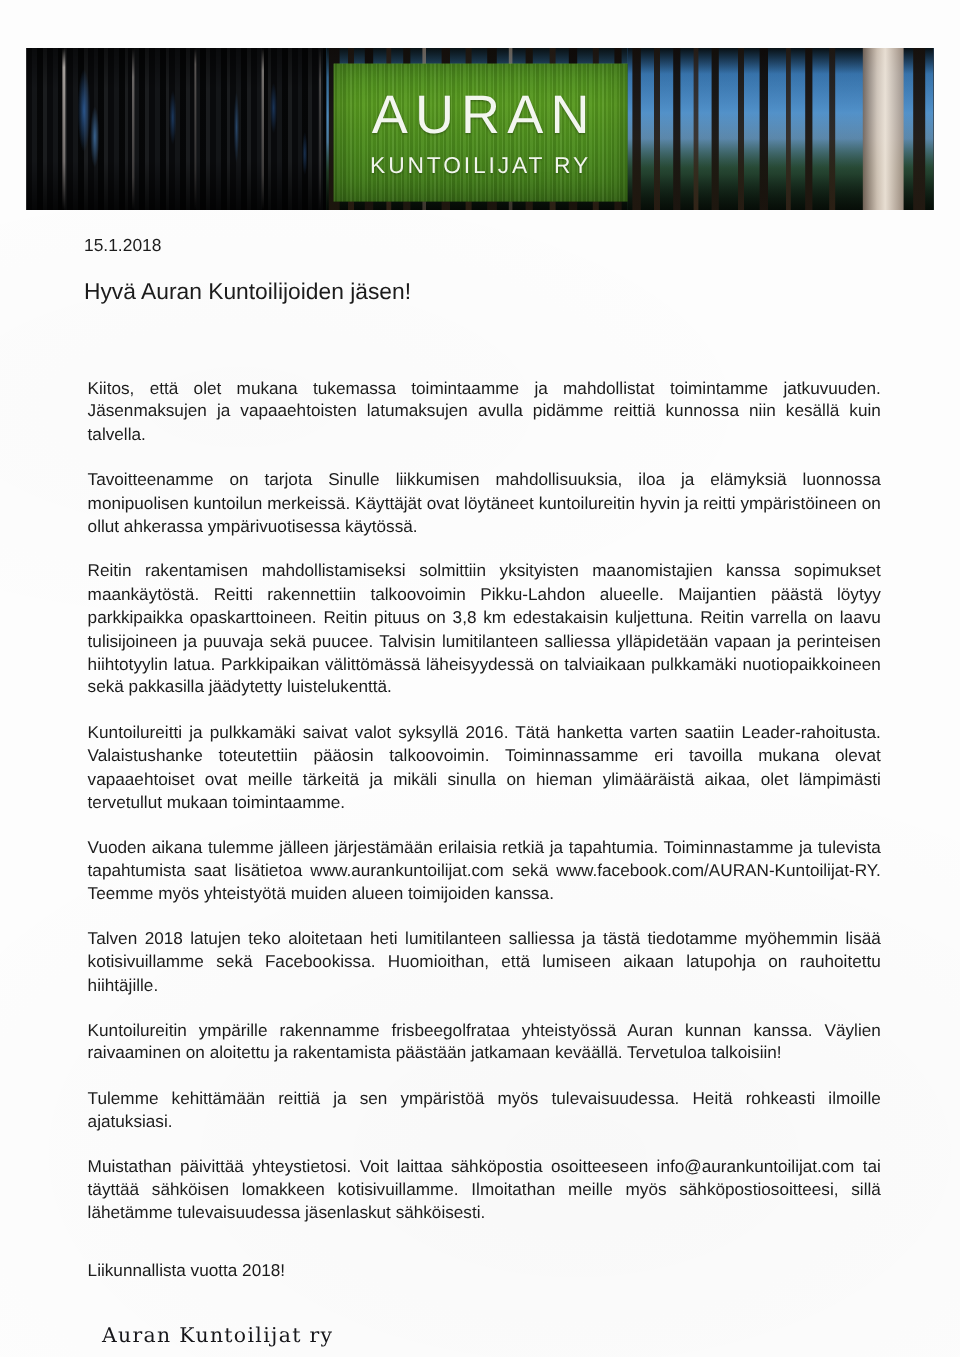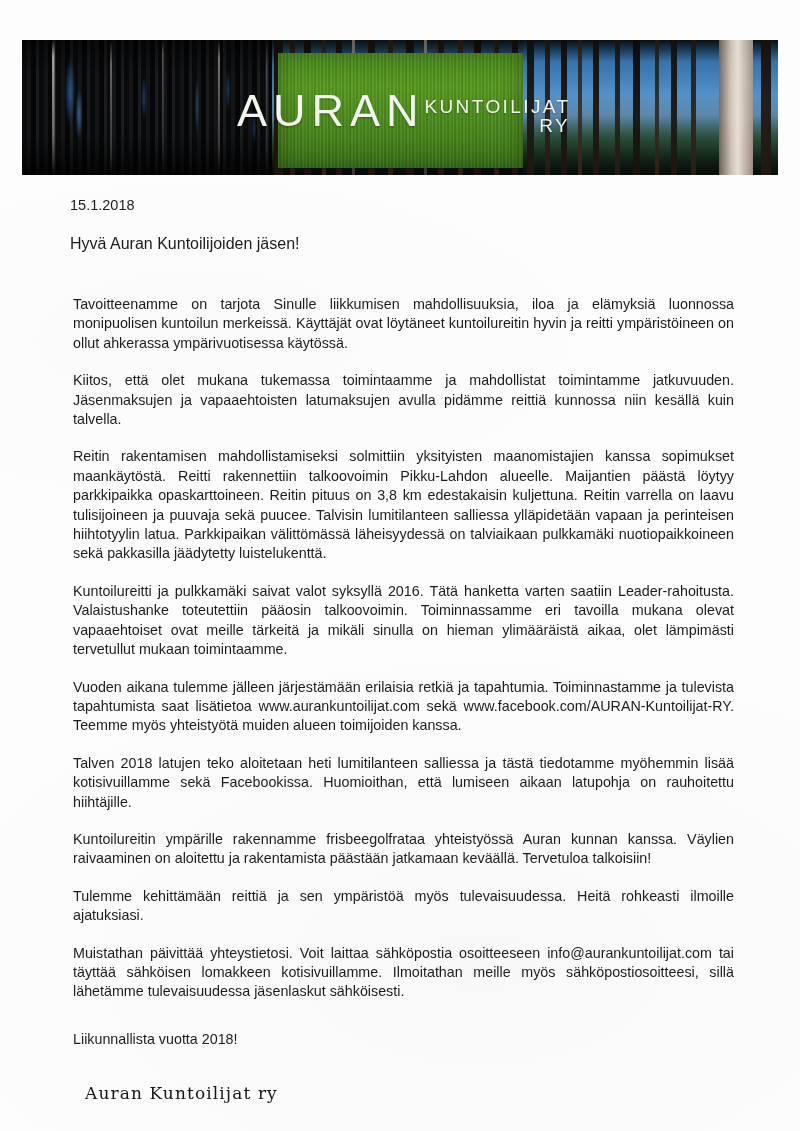--- a/index.html
+++ b/index.html
@@ -148,21 +148,21 @@
     height: 115px;
     background:
       repeating-linear-gradient(90deg,
         rgba(255,255,255,0.07) 0px, rgba(255,255,255,0.07) 1px,
         rgba(0,0,0,0.10) 1px, rgba(0,0,0,0.10) 3px,
         rgba(255,255,255,0.04) 3px, rgba(255,255,255,0.04) 5px,
         rgba(0,0,0,0.06) 5px, rgba(0,0,0,0.06) 7px),
       linear-gradient(180deg, #4e901f 0%, #57991f 30%, #4b8b1d 62%, #3d7418 100%);
     box-shadow: inset 0 0 24px rgba(0,0,0,0.28);
     display: flex;
-    flex-direction: row;
+    flex-direction: column;
     align-items: center;
     justify-content: center;
   }
   .logo-main {
     color: #f3f6ef;
     font-size: 45px;
     line-height: 1;
     letter-spacing: 6px;
     font-weight: 400;
     font-family: "Liberation Sans", sans-serif;
@@ -189,24 +189,24 @@
     width: 664px;
   }
   .date {
     text-align: left;
     font-size: 14.5px;
     line-height: 19px;
     color: #1c1c1c;
     margin-bottom: 19px;
   }
   .greeting {
-    font-size: 16px;
+    font-size: 19px;
     line-height: 19px;
     color: #1c1c1c;
-    margin-bottom: 42px;
+    margin-bottom: 62px;
   }
   .body-block {
     padding-left: 3px;
   }
   .para {
     font-size: 14.3px;
     line-height: 19.4px;
     text-align: justify;
     text-justify: inter-word;
     color: #1c1c1c;
@@ -244,22 +244,22 @@
       <div class="logo-main">AURAN</div>
       <div class="logo-sub">KUNTOILIJAT RY</div>
     </div>
   </div>
 
   <div class="letter">
     <div class="date">15.1.2018</div>
     <div class="greeting">Hyvä Auran Kuntoilijoiden jäsen!</div>
 
     <div class="body-block">
+      <p class="para">Kiitos, että olet mukana tukemassa toimintaamme ja mahdollistat toimintamme jatkuvuuden. Jäsenmaksujen ja vapaaehtoisten latumaksujen avulla pidämme reittiä kunnossa niin kesällä kuin talvella.</p>
       <p class="para">Tavoitteenamme on tarjota Sinulle liikkumisen mahdollisuuksia, iloa ja elämyksiä luonnossa monipuolisen kuntoilun merkeissä. Käyttäjät ovat löytäneet kuntoilureitin hyvin ja reitti ympäristöineen on ollut ahkerassa ympärivuotisessa käytössä.</p>
-      <p class="para">Kiitos, että olet mukana tukemassa toimintaamme ja mahdollistat toimintamme jatkuvuuden. Jäsenmaksujen ja vapaaehtoisten latumaksujen avulla pidämme reittiä kunnossa niin kesällä kuin talvella.</p>
       <p class="para">Reitin rakentamisen mahdollistamiseksi solmittiin yksityisten maanomistajien kanssa sopimukset maankäytöstä. Reitti rakennettiin talkoovoimin Pikku-Lahdon alueelle. Maijantien päästä löytyy parkkipaikka opaskarttoineen. Reitin pituus on 3,8 km edestakaisin kuljettuna. Reitin varrella on laavu tulisijoineen ja puuvaja sekä puucee. Talvisin lumitilanteen salliessa ylläpidetään vapaan ja perinteisen hiihtotyylin latua. Parkkipaikan välittömässä läheisyydessä on talviaikaan pulkkamäki nuotiopaikkoineen sekä pakkasilla jäädytetty luistelukenttä.</p>
       <p class="para">Kuntoilureitti ja pulkkamäki saivat valot syksyllä 2016. Tätä hanketta varten saatiin Leader-rahoitusta. Valaistushanke toteutettiin pääosin talkoovoimin. Toiminnassamme eri tavoilla mukana olevat vapaaehtoiset ovat meille tärkeitä ja mikäli sinulla on hieman ylimääräistä aikaa, olet lämpimästi tervetullut mukaan toimintaamme.</p>
       <p class="para">Vuoden aikana tulemme jälleen järjestämään erilaisia retkiä ja tapahtumia. Toiminnastamme ja tulevista tapahtumista saat lisätietoa www.aurankuntoilijat.com sekä www.facebook.com/AURAN-Kuntoilijat-RY. Teemme myös yhteistyötä muiden alueen toimijoiden kanssa.</p>
       <p class="para">Talven 2018 latujen teko aloitetaan heti lumitilanteen salliessa ja tästä tiedotamme myöhemmin lisää kotisivuillamme sekä Facebookissa. Huomioithan, että lumiseen aikaan latupohja on rauhoitettu hiihtäjille.</p>
       <p class="para">Kuntoilureitin ympärille rakennamme frisbeegolfrataa yhteistyössä Auran kunnan kanssa. Väylien raivaaminen on aloitettu ja rakentamista päästään jatkamaan keväällä. Tervetuloa talkoisiin!</p>
       <p class="para">Tulemme kehittämään reittiä ja sen ympäristöä myös tulevaisuudessa. Heitä rohkeasti ilmoille ajatuksiasi.</p>
       <p class="para">Muistathan päivittää yhteystietosi. Voit laittaa sähköpostia osoitteeseen info@aurankuntoilijat.com tai täyttää sähköisen lomakkeen kotisivuillamme. Ilmoitathan meille myös sähköpostiosoitteesi, sillä lähetämme tulevaisuudessa jäsenlaskut sähköisesti.</p>
       <p class="para last-greet">Liikunnallista vuotta 2018!</p>
       <div class="signature">Auran Kuntoilijat ry</div>
     </div>

